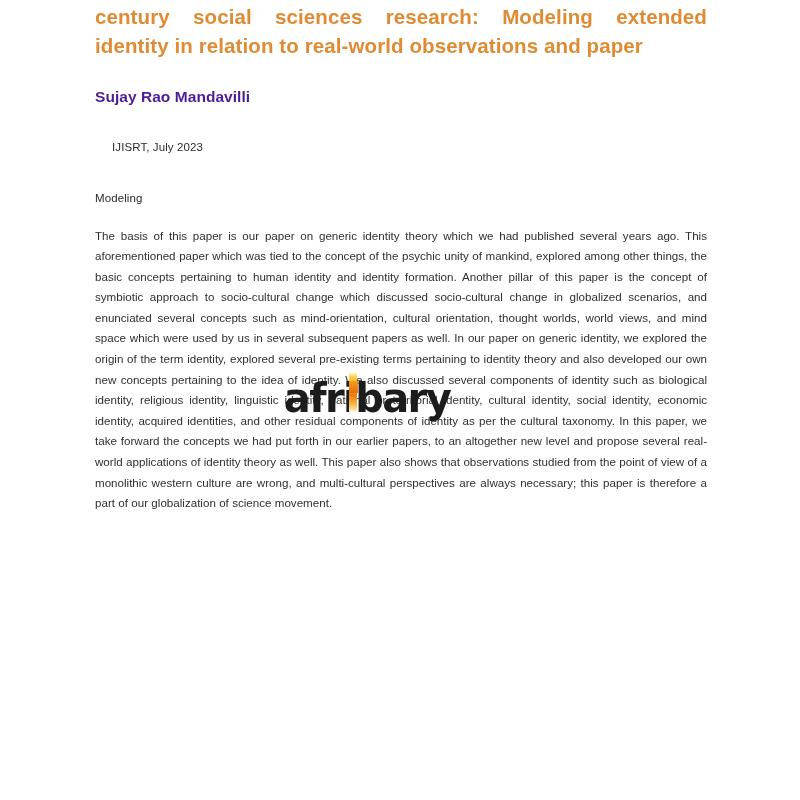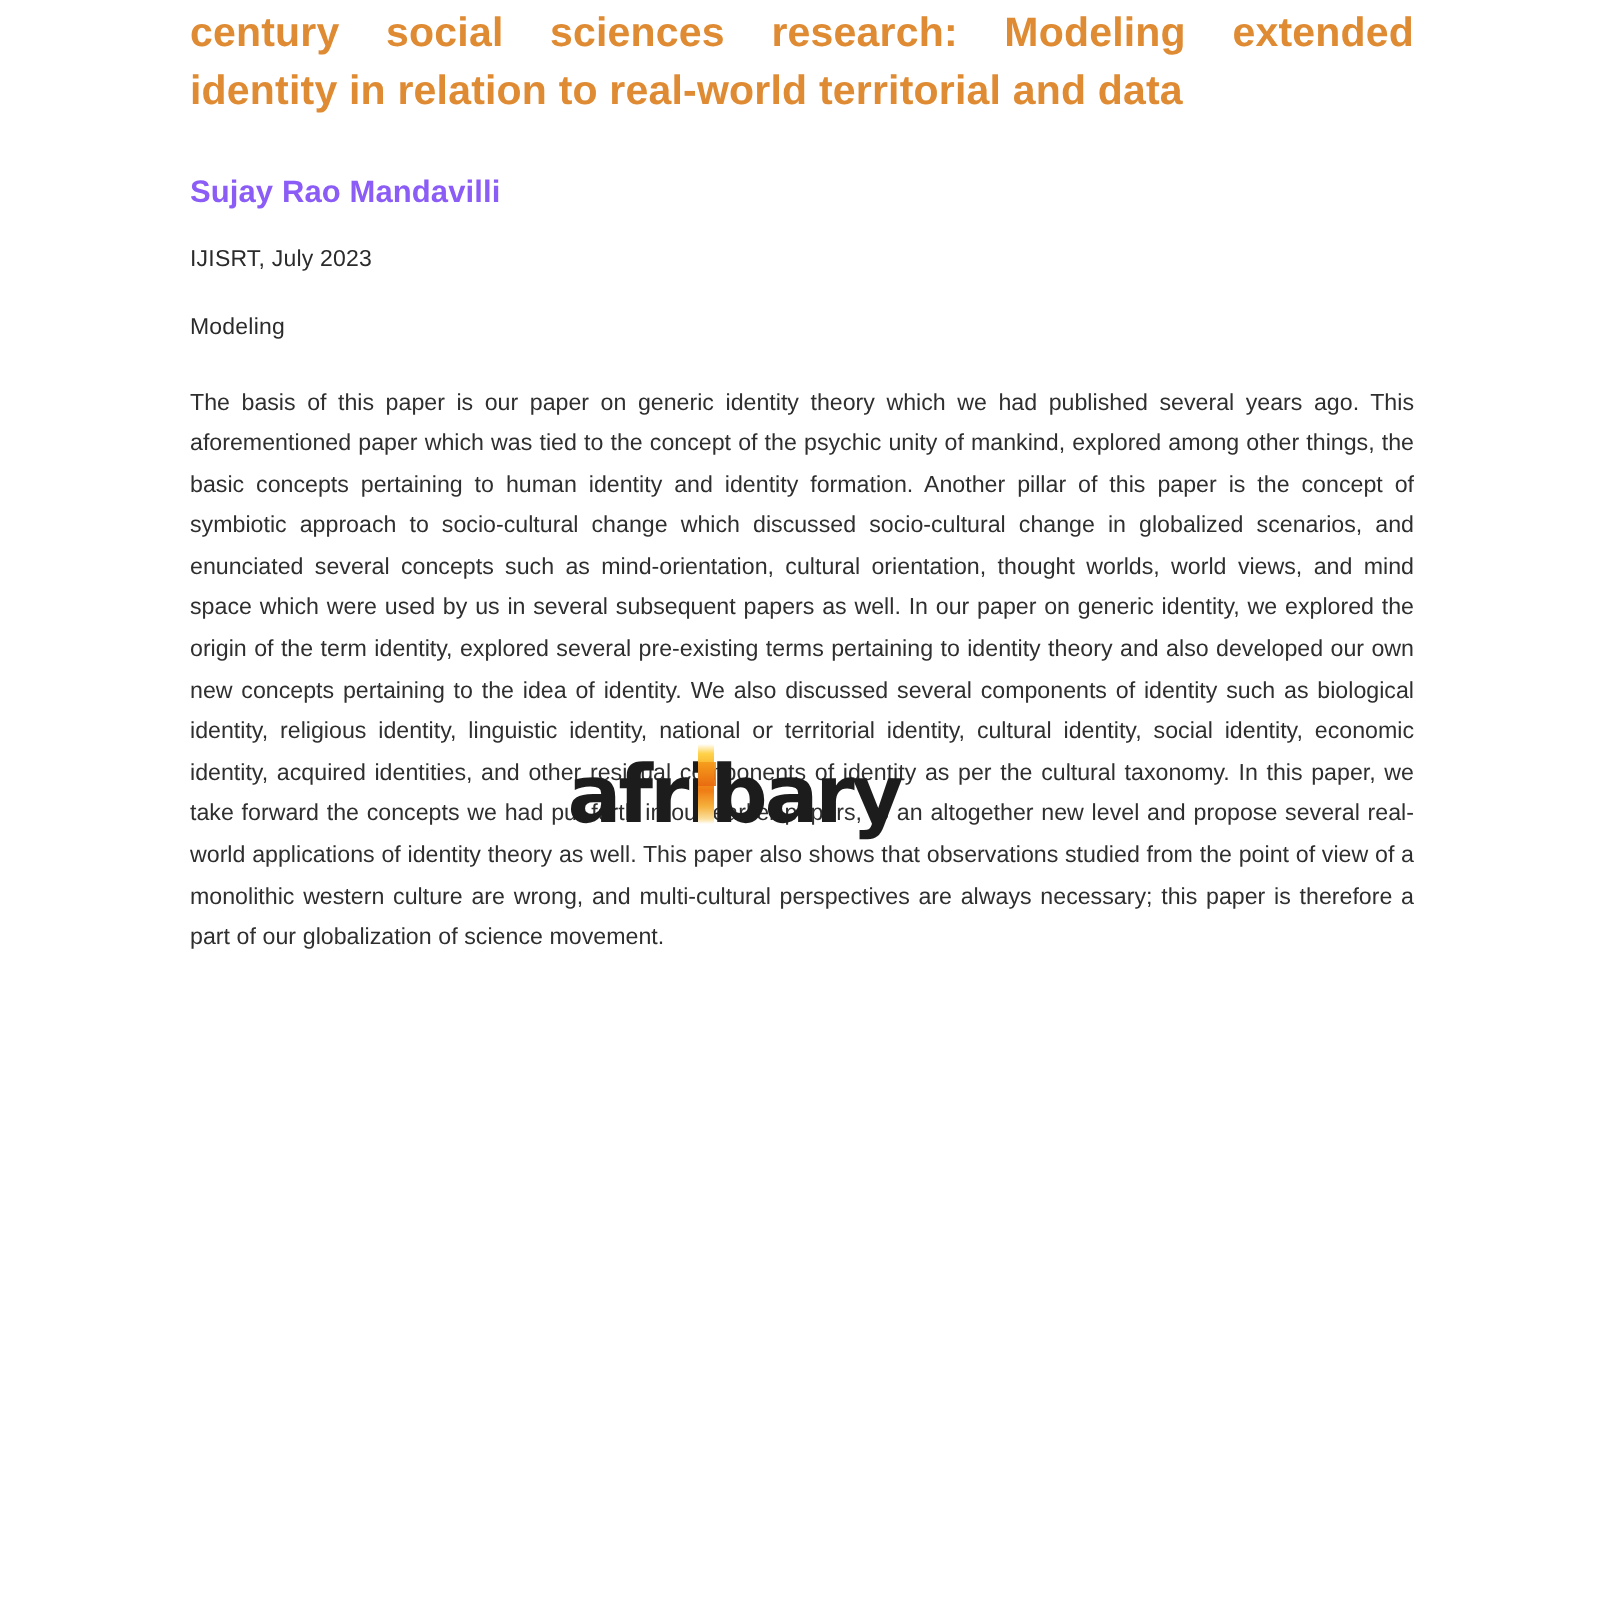--- a/index.html
+++ b/index.html
@@ -52,31 +52,31 @@
   .doc-title .tline-last {
     display: block;
     text-align-last: left;
     white-space: nowrap;
   }
 
   
   .author {
     margin: 0;
     padding-top: 26px;
-    color: #8b5cf6;
+    color: #4c1d95;
     font-family: "Liberation Sans", sans-serif;
     font-weight: bold;
     font-size: 15.5px;
     line-height: 20px;
     letter-spacing: 0.05px;
   }
 
   
   .journal {
-    margin: 0;
+    margin: 17px;
     padding-top: 16px;
     color: #2b2b2b;
     font-family: "Liberation Sans", sans-serif;
     font-weight: normal;
     font-size: 11.5px;
     line-height: 15px;
     letter-spacing: 0.1px;
   }
 
   
@@ -165,21 +165,21 @@
 </head>
 <body>
 
 <div class="page">
 
   <div class="content">
 
     <h1 class="doc-title">
       <span class="tline">Formulating  'Extended Identity'  theory  for  twenty-first</span>
       <span class="tline">century  social  sciences  research:  Modeling  extended</span>
-      <span class="tline-last">identity in relation to real-world territorial and data</span>
+      <span class="tline-last">identity in relation to real-world observations and paper</span>
     </h1>
 
     <p class="author">Sujay Rao Mandavilli</p>
 
     <p class="journal">IJISRT, July 2023</p>
 
     <p class="abstract-heading">Modeling</p>
 
     <p class="abstract-body">The basis of this paper is our paper on generic identity theory which we had published several years ago. This aforementioned paper which was tied to the concept of the psychic unity of mankind, explored among other things, the basic concepts pertaining to human identity and identity formation. Another pillar of this paper is the concept of symbiotic approach to socio-cultural change which discussed socio-cultural change in globalized scenarios, and enunciated several concepts such as mind-orientation, cultural orientation, thought worlds, world views, and mind space which were used by us in several subsequent papers as well. In our paper on generic identity, we explored the origin of the term identity, explored several pre-existing terms pertaining to identity theory and also developed our own new concepts pertaining to the idea of identity. We also discussed several components of identity such as biological identity, religious identity, linguistic identity, national or territorial identity, cultural identity, social identity, economic identity, acquired identities, and other residual components of identity as per the cultural taxonomy.  In this paper, we take forward the concepts we had put forth in our earlier papers, to an altogether new level and propose several real-world applications of identity theory as well. This paper also shows that observations studied from the point of view of a monolithic western culture are wrong, and multi-cultural perspectives are always necessary; this paper is therefore a part of our globalization of science movement.</p>
 

